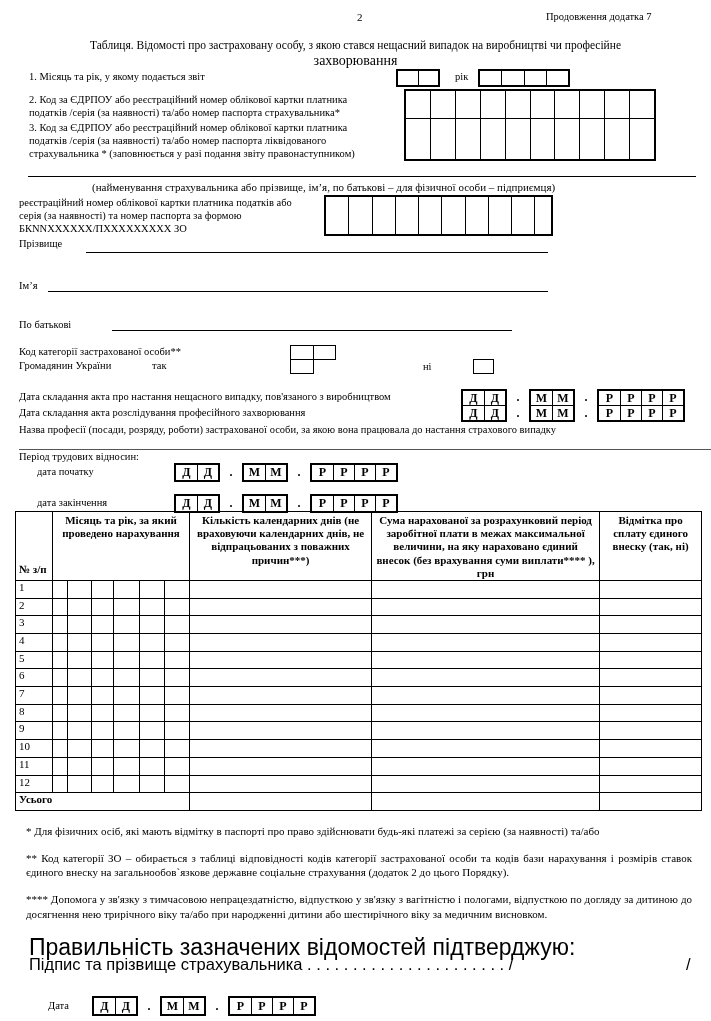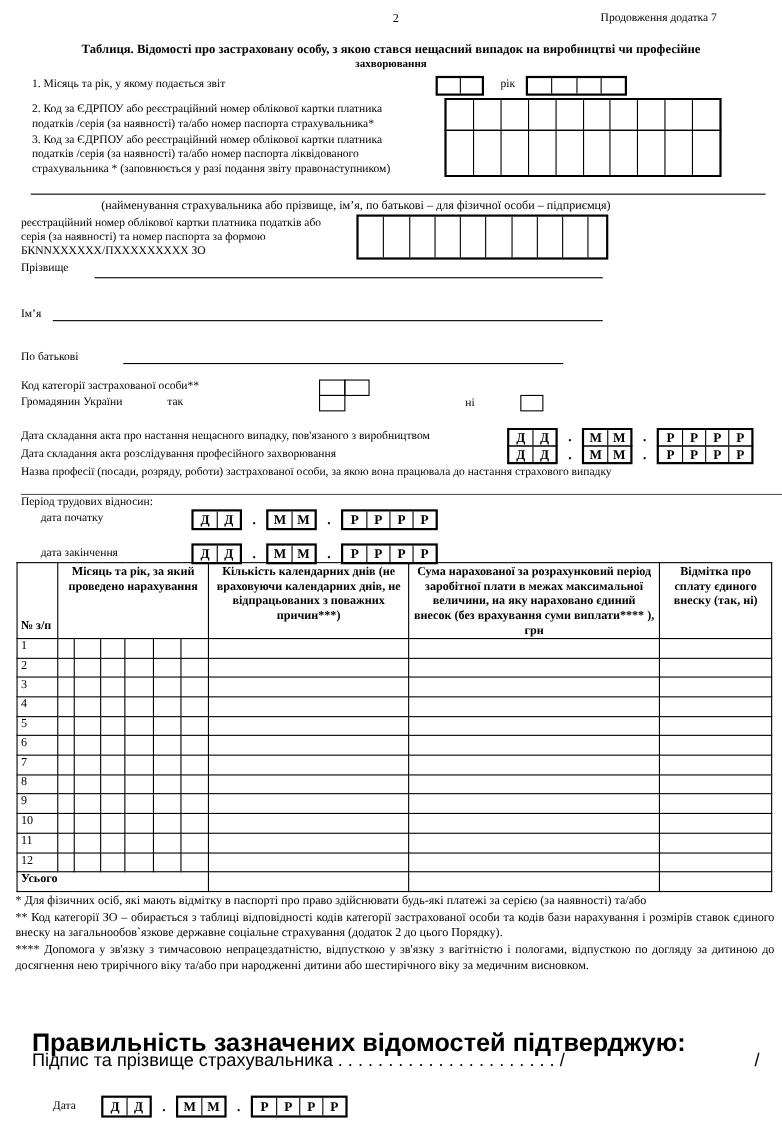--- a/index.html
+++ b/index.html
@@ -1,47 +1,47 @@
 <!DOCTYPE html>
 <html><head>
 <meta charset="utf-8">
 <style>
   html, body { margin: 0; padding: 0; background: #fff; }
   body { width: 711px; height: 1021px; position: relative; overflow: hidden;
          font-family: "Liberation Serif", "DejaVu Serif", serif; color: #000; font-size: 10.5px; }
   .t { position: absolute; white-space: nowrap; line-height: 1.15; }
-  .bold { font-weight: bold; }
+  .bold { font-weight: normal; }
   .hline { position: absolute; height: 0; border-top: 1px solid #000; }
   .grid { position: absolute; display: flex; border: 2px solid #000; box-sizing: border-box; }
   .grid .cell { flex: 1; border-left: 1.5px solid #000; box-sizing: border-box;
                 display: flex; align-items: center; justify-content: center; font-weight: bold; font-size: 12px; }
   .grid .cell:first-child { border-left: none; }
   .datebox { position: absolute; display: flex; align-items: center; }
   .datebox .seg { display: flex; border: 2px solid #000; height: 100%; box-sizing: border-box; }
   .datebox .seg .c { width: 21px; border-left: 1px solid #000; display: flex; align-items: center; justify-content: center;
                      font-weight: bold; font-size: 12px; box-sizing: border-box; }
   .datebox .seg .c:first-child { border-left: none; }
   .datebox .dot { width: 22px; text-align: center; font-size: 12px; font-weight: bold; }
   .simplebox { position: absolute; border: 1.2px solid #000; box-sizing: border-box; }
   table.main { position: absolute; left: 15px; top: 511px; width: 686px; border-collapse: collapse; table-layout: fixed; }
   table.main td, table.main th { border: 1px solid #000; padding: 0 3px; font-size: 11px; vertical-align: top; }
   table.main th { font-weight: bold; text-align: center; line-height: 1.2; padding-top: 2px; }
   table.main tr.row td { height: 16.7px; padding: 0 3px; }
   table.main td.sub { padding: 0; }
   .foot { position: absolute; left: 14px; width: 690px; font-size: 11px; line-height: 1.33; }
-  .foot p { margin: 0; text-align: justify; }
+  .foot p { margin: 12px; text-align: justify; }
 </style>
 </head>
 <body>
 
 <div class="t" style="left:357px;top:11px;font-size:11px;">2</div>
 <div class="t" style="left:546px;top:11px;font-size:10.5px;">Продовження додатка 7</div>
 
 <div class="t bold" style="left:0;width:711px;text-align:center;top:39px;font-size:11.5px;">Таблиця. Відомості про застраховану особу, з якою стався нещасний випадок на виробництві чи професійне</div>
-<div class="t bold" style="left:0;width:711px;text-align:center;top:53px;font-size:10px;">захворювання</div>
+<div class="t bold" style="left:0;width:711px;text-align:center;top:53px;font-size:14px;">захворювання</div>
 
 <div class="t" style="left:29px;top:71px;">1. Місяць та рік, у якому подається звіт</div>
 <div class="grid" style="left:396px;top:69px;width:44px;height:18px;">
   <div class="cell"></div>
     <div class="cell"></div>
 </div>
 <div class="t" style="left:455px;top:71px;">рік</div>
 <div class="grid" style="left:478px;top:69px;width:92px;height:18px;">
   <div class="cell"></div>
     <div class="cell"></div>

